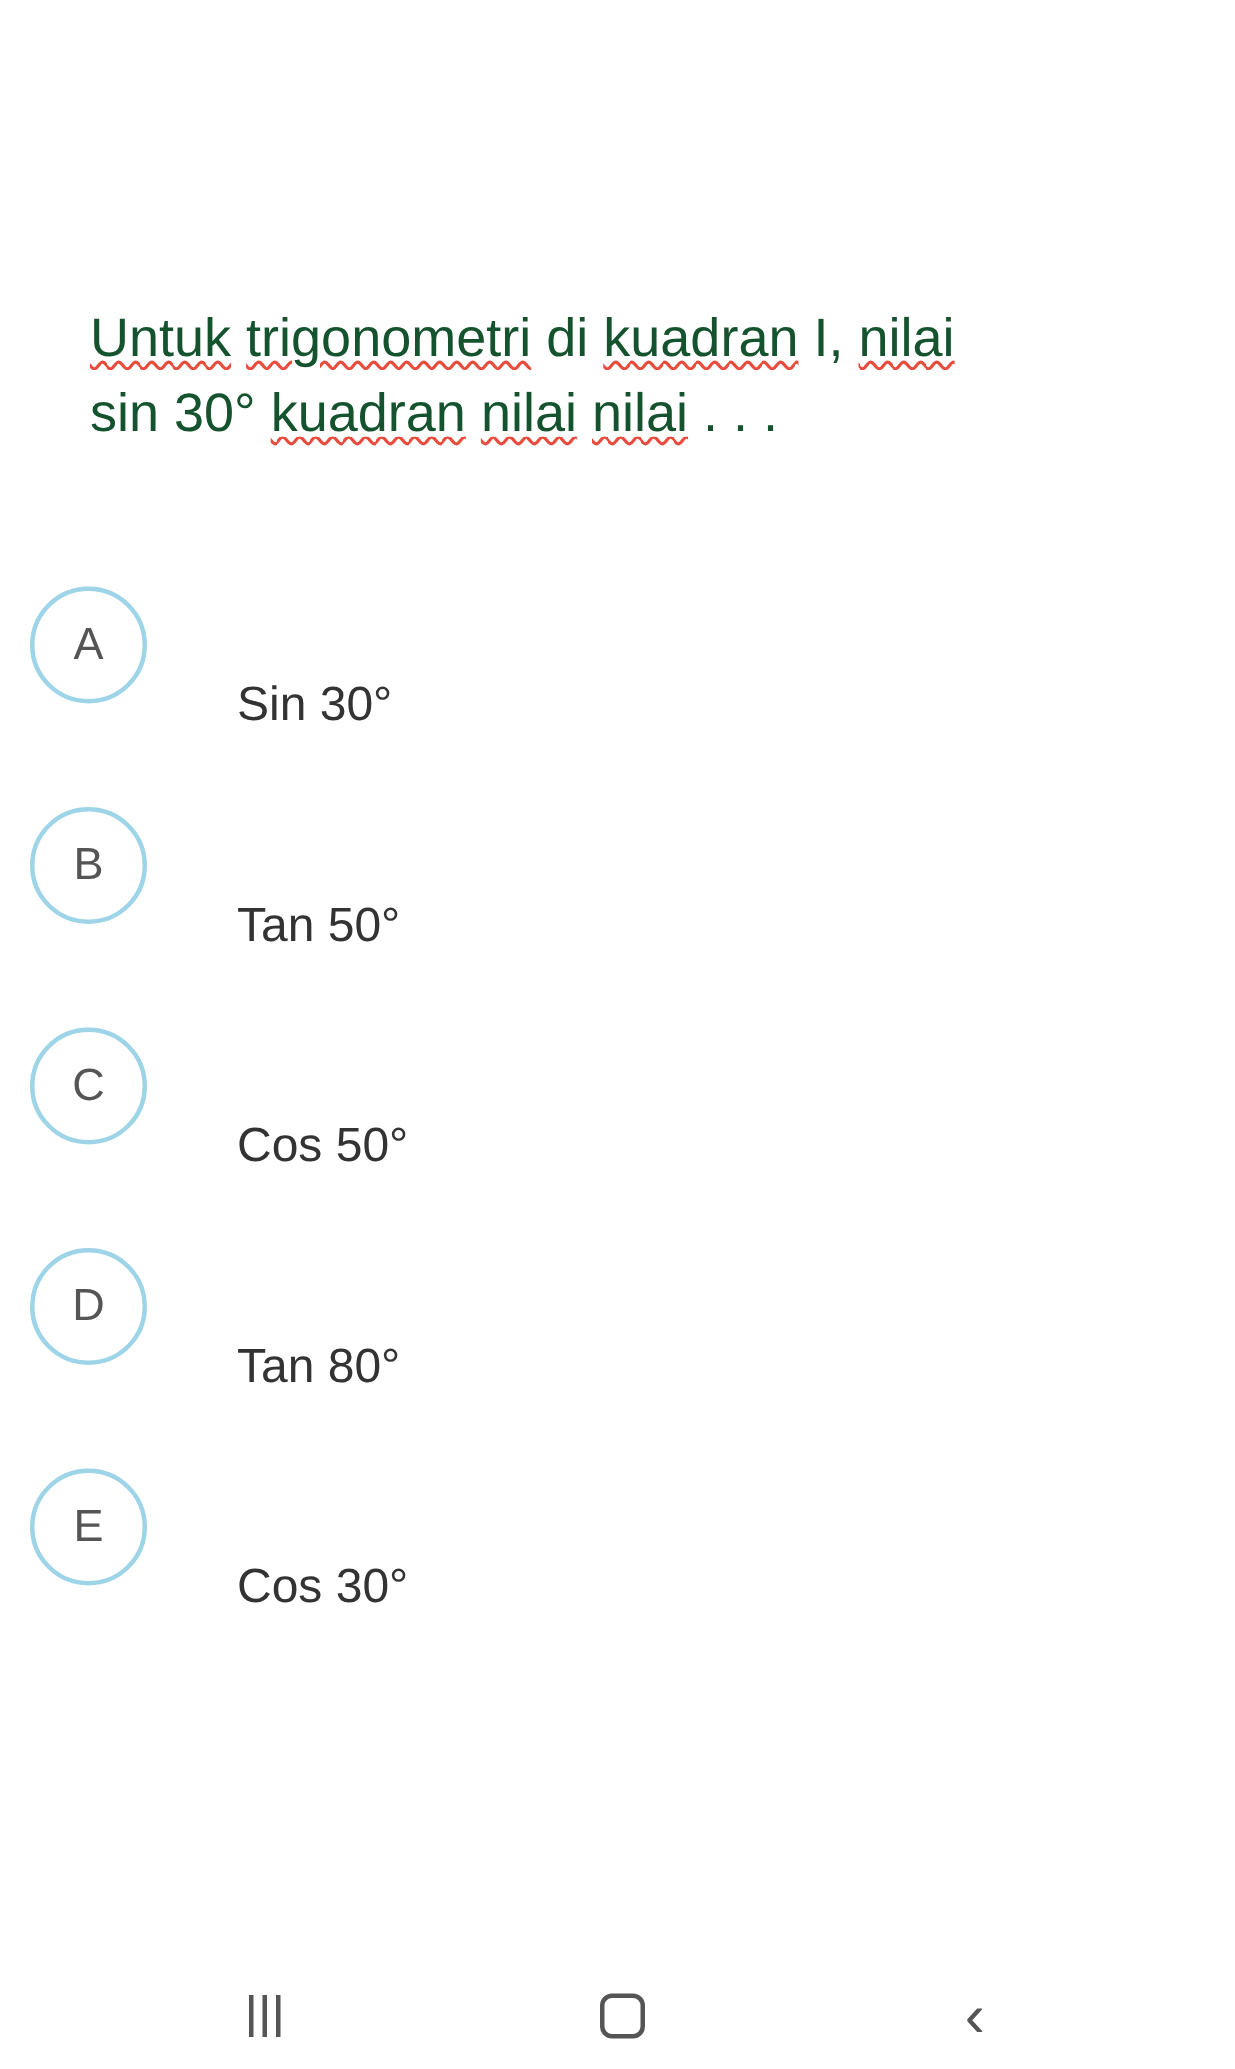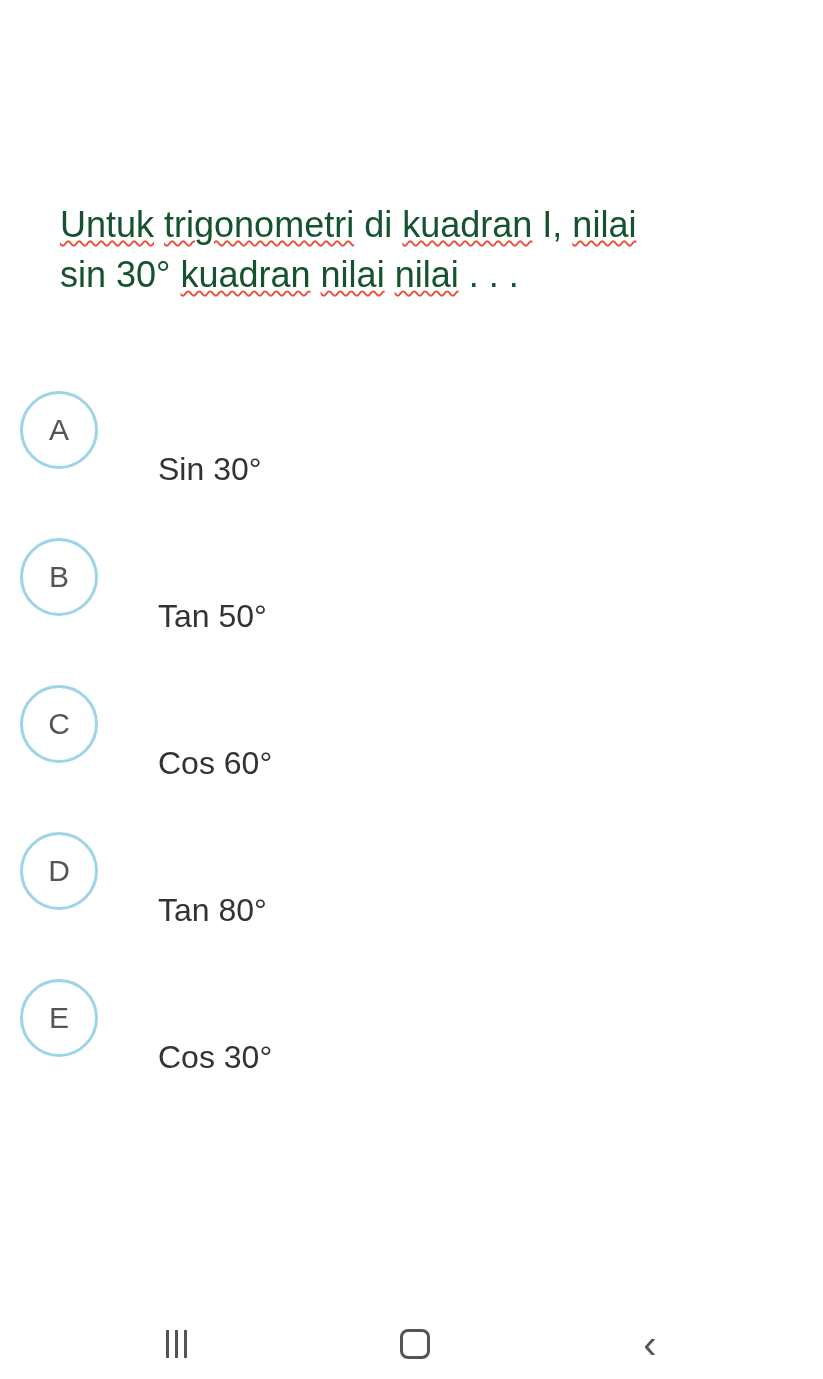--- a/index.html
+++ b/index.html
@@ -133,21 +133,21 @@
     <div class="option">
       <div class="option-letter">A</div>
       <div class="option-text">Sin 30°</div>
     </div>
     <div class="option">
       <div class="option-letter">B</div>
       <div class="option-text">Tan 50°</div>
     </div>
     <div class="option">
       <div class="option-letter">C</div>
-      <div class="option-text">Cos 60°</div>
+      <div class="option-text">Cos 50°</div>
     </div>
     <div class="option">
       <div class="option-letter">D</div>
       <div class="option-text">Tan 80°</div>
     </div>
     <div class="option">
       <div class="option-letter">E</div>
       <div class="option-text">Cos 30°</div>
     </div>
   </div>

